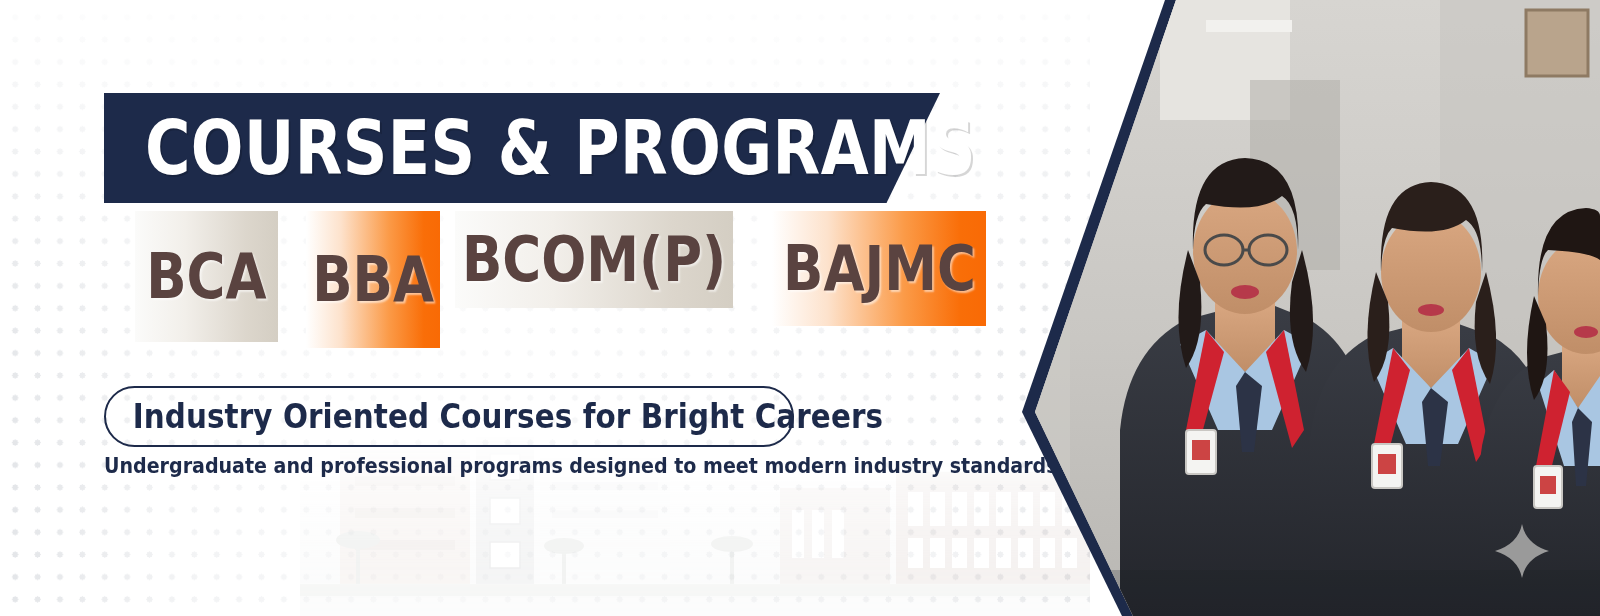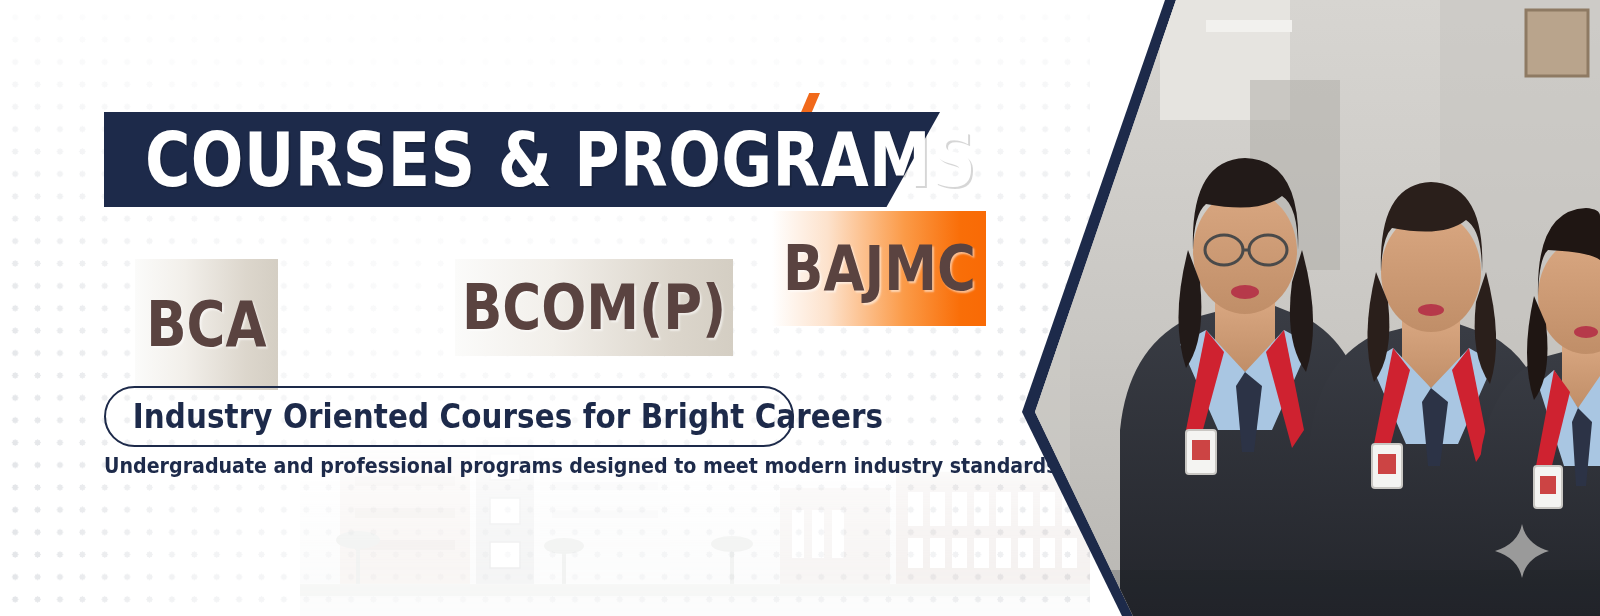--- a/index.html
+++ b/index.html
@@ -43,21 +43,21 @@
     z-index:3; opacity:.30;
     filter:saturate(.55);
     -webkit-mask-image:linear-gradient(to bottom, rgba(0,0,0,0) 0%, rgba(0,0,0,.55) 28%, rgba(0,0,0,.95) 70%, rgba(0,0,0,.85) 100%);
             mask-image:linear-gradient(to bottom, rgba(0,0,0,0) 0%, rgba(0,0,0,.55) 28%, rgba(0,0,0,.95) 70%, rgba(0,0,0,.85) 100%);
   }
   .campus svg { display:block; width:100%; height:100%; }
 
   
   .title-wrap {
     position:absolute; left:104px; top:93px;
-    width:836px; height:95px; z-index:12;margin-top:19px;
+    width:836px; height:110px; z-index:12;
   }
   .title-shape {
     position:absolute; inset:0;
     background:#1d2a4a;
     clip-path:polygon(0 0, 100% 0, 93.6% 100%, 0 100%);
     box-shadow:0 1px 3px rgba(0,0,0,.18);
   }
   .title-accent {
     position:absolute; left:760px; top:93px;
     width:60px; height:97px; z-index:11;
@@ -93,21 +93,21 @@
   .tag-label {
     font-family:"Liberation Sans Narrow","DejaVu Sans Condensed","Liberation Sans", sans-serif;
     font-weight:bold;
     font-size:62px;
     line-height:1;
     color:#5a4340;
     white-space:nowrap;
     transform:scaleX(.95);
     text-shadow:2px 2px 2px rgba(255,255,255,.55);
   }
-  .tag.t-neutral { background:linear-gradient(to right, #fbfbfa 0%, #f2efea 35%, #dcd6cc 78%, #d4cec3 100%);margin-top:48px; }
+  .tag.t-neutral { background:linear-gradient(to right, #fbfbfa 0%, #f2efea 35%, #dcd6cc 78%, #d4cec3 100%); }
   .tag.t-orange  { background:linear-gradient(to right, #ffffff 0%, #fde2cc 26%, #fb9a47 62%, #f96e08 88%, #f96a05 100%); }
 
   .tag1 { left:0px;   width:143px; height:131px; }
   .tag2 { left:171px; width:134px; height:137px; }
   .tag3 { left:320px; width:278px; height:97px; }
   .tag4 { left:637px; width:214px; height:115px; }
 
   
   .pill {
     position:absolute; left:104px; top:386px;
@@ -239,20 +239,23 @@
 
   <div class="title-accent"></div>
   <div class="title-wrap">
     <div class="title-shape"></div>
     <div class="title-text">COURSES &amp; PROGRAMS</div>
   </div>
 
   <div class="tags">
     <div class="tag tag1 t-neutral">
       <span class="tag-label">BCA</span>
+    </div>
+    <div class="tag tag2 t-orange">
+      <span class="tag-label">BBA</span>
     </div>
     <div class="tag tag3 t-neutral">
       <span class="tag-label">BCOM(P)</span>
     </div>
     <div class="tag tag4 t-orange">
       <span class="tag-label">BAJMC</span>
     </div>
   </div>
 
   <div class="pill">

